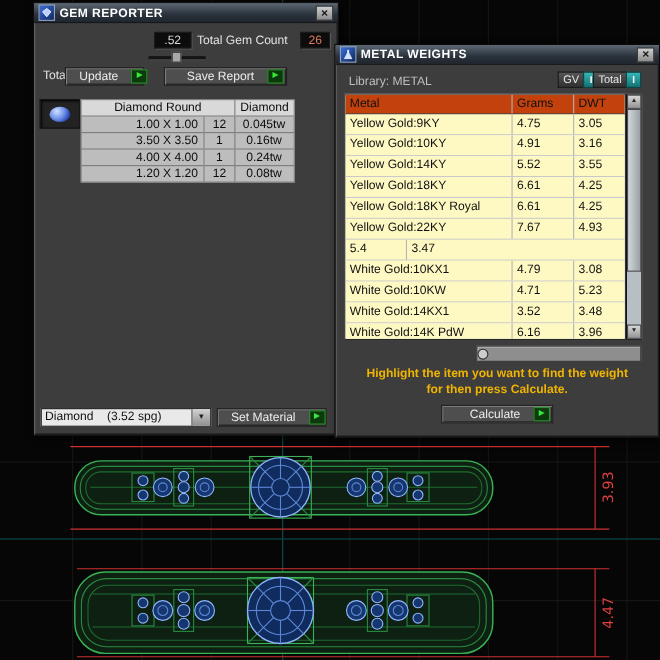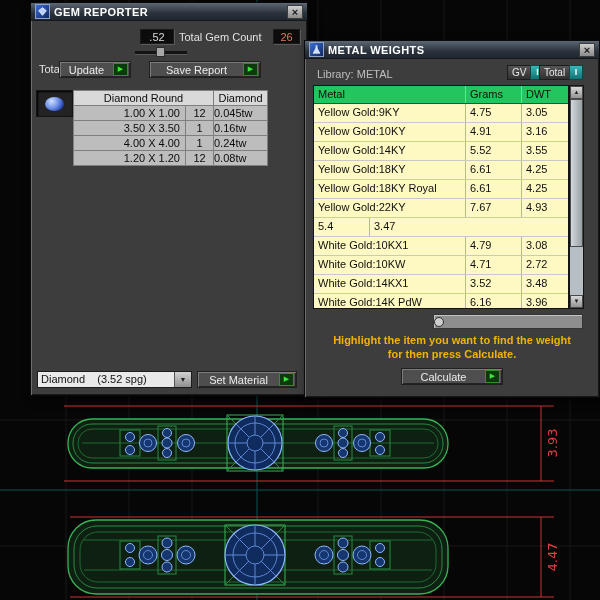--- a/index.html
+++ b/index.html
@@ -21,21 +21,21 @@
 
   .label { position:absolute; color:#e2e2e2; font-size:11px; white-space:nowrap; }
   .field { position:absolute; background:#0c0c0c; border:1px solid #1a1a1a; box-shadow:1px 1px 0 #5a5a5a;
            font-size:11px; text-align:center; line-height:14px; box-sizing:border-box; }
   .f-weight { color:#d9d9d9; }
   .f-count  { color:#de7b5e; }
 
   .btn3d { position:absolute; display:flex; align-items:center; background:#4e4e4e; border:1px solid #202020;
            box-shadow: inset 1px 1px 0 #7c7c7c, inset -1px -1px 0 #242424; color:#ececec; font-size:11px;
            height:17px; box-sizing:border-box; }
-  .btn3d .lbl { flex:1; text-align:center; padding:0 0; white-space:nowrap; }
+  .btn3d .lbl { flex:1; text-align:right; padding:0 12px; white-space:nowrap; }
   .go { width:13px; height:11px; margin-right:2px; background:#0d3a0d; border:1px solid #2f8f2f;
         color:#3ae63a; font-size:7px; line-height:10px; text-align:center; box-sizing:content-box; flex:0 0 auto; }
 
   .slider-track { position:absolute; left:104px; top:48px; width:52px; height:3px; background:#141414;
                   border-bottom:1px solid #5a5a5a; }
   .slider-thumb { position:absolute; left:125px; top:44px; width:9px; height:10px; background:#a8a8a8;
                   border:1px solid #2c2c2c; box-sizing:border-box; }
 
   
   .gemicon-panel { position:absolute; left:5px; top:87px; width:35px; height:25px; background:#232323;
@@ -44,41 +44,41 @@
   .gem-ball { width:19px; height:14px; border-radius:50%;
               background:radial-gradient(circle at 35% 30%, #cfe0ff, #6d8fe8 45%, #1c3ba8 80%, #0a1c5e); }
   .gtable { position:absolute; left:42px; top:87px; border-top:1px solid #7f7f7f; border-left:1px solid #7f7f7f;
             font-size:11px; color:#0c0c0c; }
   .grow { display:flex; }
   .gc { box-sizing:border-box; height:15px; line-height:14px; background:#bdbdbd;
         border-right:1px solid #7f7f7f; border-bottom:1px solid #7f7f7f; white-space:nowrap; }
   .gh { background:#d9d9d9; text-align:center; }
   .g-size  { width:112px; text-align:right; padding-right:5px; }
   .g-count { width:28px;  text-align:center; }
-  .g-wt    { width:54px;  text-align:left; padding-right:1px; }
+  .g-wt    { width:54px;  text-align:center; padding-right:1px; }
   .g-hl { width:140px; } .g-hr { width:54px; }
 
   .dropdown { position:absolute; left:6px; top:368px; width:155px; height:17px; background:#e9e9e9;
               border:1px solid #1c1c1c; box-sizing:border-box; display:flex; }
   .dd-text { flex:1; font-size:11px; color:#111; line-height:15px; padding-left:3px; white-space:pre; overflow:hidden; }
   .dd-btn  { width:16px; background:linear-gradient(#d2d2d2,#8f8f8f); border-left:1px solid #555;
              color:#222; font-size:7px; line-height:15px; text-align:center; }
 
   
   .lib-label { color:#bfbfbf; }
   .tbtn { position:absolute; height:15px; display:flex; }
   .t-lbl { background:linear-gradient(#565656,#303030); color:#e8e8e8; font-size:10px; padding:0 4px;
            line-height:13px; border:1px solid #1c1c1c; border-right:none; }
   .t-ind { width:12px; background:linear-gradient(#35b8b8,#157272); color:#fff; font-size:9px; font-weight:bold;
            line-height:13px; text-align:center; border:1px solid #0b4747; }
 
   .mtable { position:absolute; left:8px; top:44px; width:256px; height:224px; background:#f4f4f4;
             border:1px solid #141414; box-sizing:border-box; overflow:hidden; }
   .mhead,.mrow { display:flex; }
-  .mhead { height:17px; border-bottom:1px solid #444; background:#22c55e; }
+  .mhead { height:17px; border-bottom:1px solid #444; background:#c2410c; }
   .mrow  { height:18px; border-bottom:1px solid #c8c8c8; background:#fef9c3; }
   .mc { box-sizing:border-box; font-size:11px; color:#101010; line-height:17px; padding-left:4px;
         border-right:1px solid #b4b4b4; white-space:nowrap; overflow:hidden; }
   .m-metal { width:152px; } .m-grams { width:56px; } .m-dwt { width:46px; border-right:none; }
 
   .scrollbar { position:absolute; left:264px; top:44px; width:15px; height:224px; background:#b7bfc4;
                border:1px solid #141414; box-sizing:border-box; }
   .sb-btn { position:absolute; left:0; width:13px; height:13px; background:linear-gradient(#d8d8d8,#949494);
             border:1px solid #4a4a4a; box-sizing:border-box; color:#222; font-size:6px; line-height:11px;
             text-align:center; }
@@ -370,21 +370,21 @@
         <div class="mc m-dwt">3.47</div>
       </div>
       <div class="mrow">
         <div class="mc m-metal">White Gold:10KX1</div>
         <div class="mc m-grams">4.79</div>
         <div class="mc m-dwt">3.08</div>
       </div>
       <div class="mrow">
         <div class="mc m-metal">White Gold:10KW</div>
         <div class="mc m-grams">4.71</div>
-        <div class="mc m-dwt">2.72</div>
+        <div class="mc m-dwt">5.23</div>
       </div>
       <div class="mrow">
         <div class="mc m-metal">White Gold:14KX1</div>
         <div class="mc m-grams">3.52</div>
         <div class="mc m-dwt">3.48</div>
       </div>
       <div class="mrow">
         <div class="mc m-metal">White Gold:14K PdW</div>
         <div class="mc m-grams">6.16</div>
         <div class="mc m-dwt">3.96</div>

